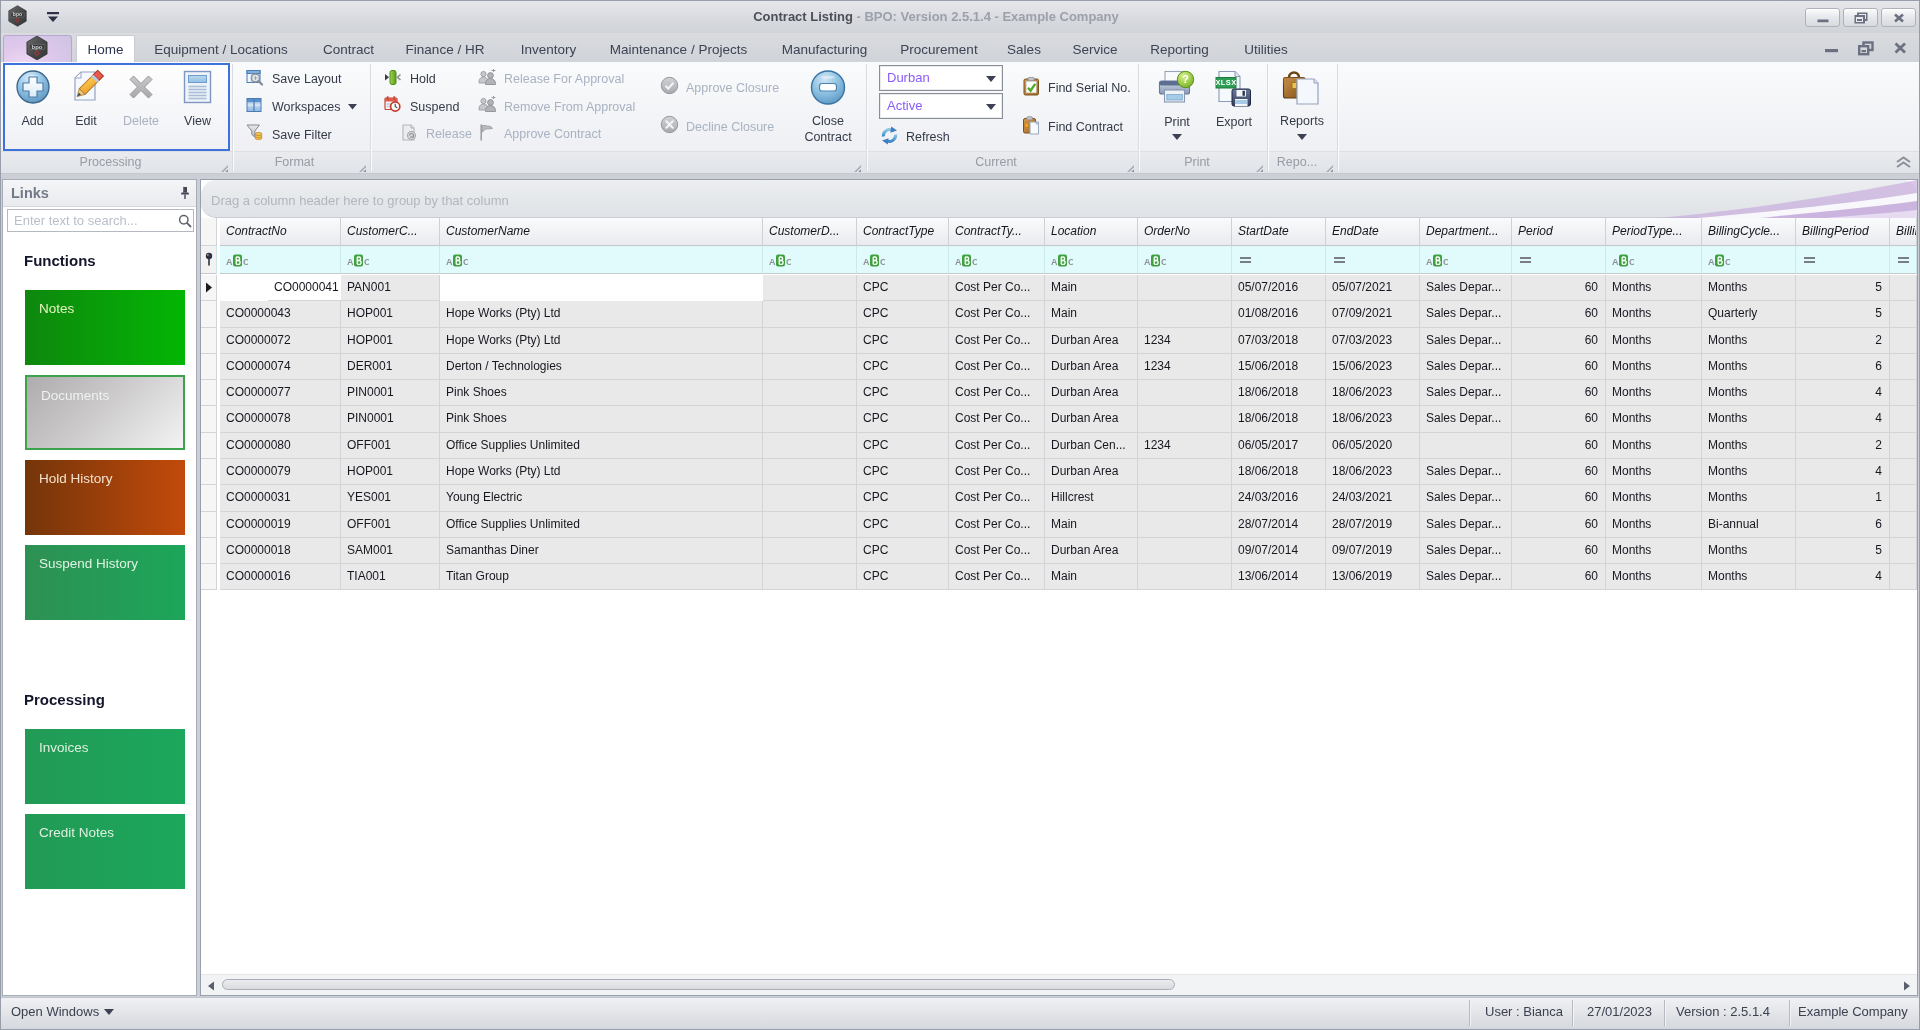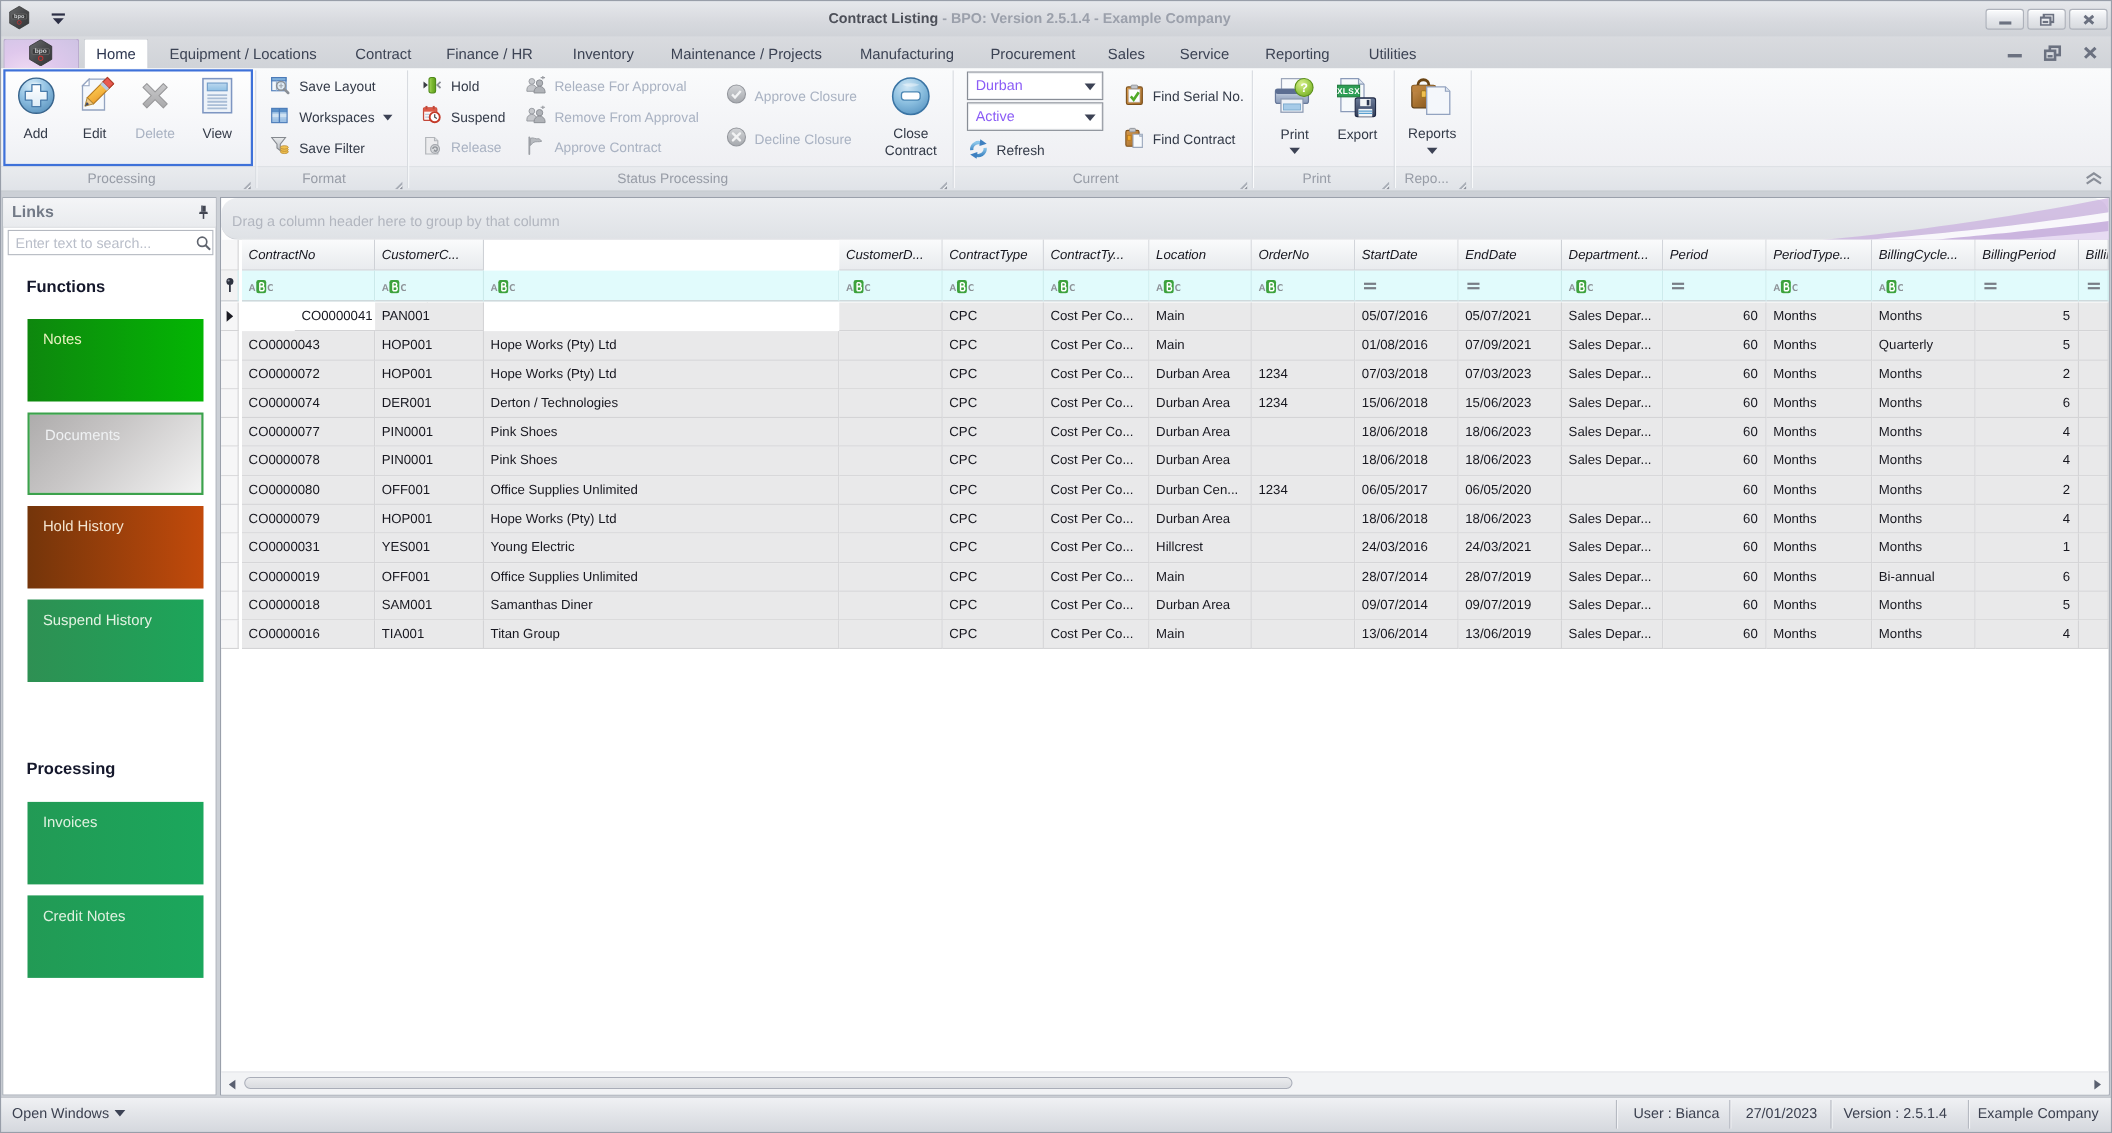--- a/index.html
+++ b/index.html
@@ -140,21 +140,20 @@
 <div class="abs" style="left:0;top:62px;width:1920px;height:112px;">
     <div id="capband" class="abs"></div>
     <div class="gsep abs" style="left:231.5px;"></div>
     <div class="gsep abs" style="left:369.5px;"></div>
     <div class="gsep abs" style="left:865.5px;"></div>
     <div class="gsep abs" style="left:1138px;"></div>
     <div class="gsep abs" style="left:1267px;"></div>
     <div class="gsep abs" style="left:1337px;"></div>
     <div class="gcap abs" style="left:3px;width:215px;">Processing</div>
     <div class="gcap abs" style="left:232px;width:125px;">Format</div>
-    <div class="gcap abs" style="left:370px;width:483px;">Status Processing</div>
     <div class="gcap abs" style="left:866px;width:260px;">Current</div>
     <div class="gcap abs" style="left:1139px;width:116px;">Print</div>
     <div class="gcap abs" style="left:1269px;width:56px;">Repo...</div>
     <svg class="launch abs" style="left:221px;" width="7" height="7">
       <polygon points="7,0 7,7 0,7" fill="#a8adb6"></polygon>
       <polygon points="7,2.5 7,7 2.5,7" fill="#f5f6f8"></polygon>
       <polygon points="7,4 7,7 4,7" fill="#8e939d"></polygon>
     </svg>
     <svg class="launch abs" style="left:359px;" width="7" height="7">
       <polygon points="7,0 7,7 0,7" fill="#a8adb6"></polygon>
@@ -319,21 +318,21 @@
 <rect x="1" y="2.5" width="12" height="11.5" rx="1" fill="#fdf4f2" stroke="#c2483a" stroke-width="1.2"></rect>
 <rect x="1" y="2.5" width="12" height="3.5" fill="#dd5b48"></rect>
 <rect x="2.8" y="0.8" width="1.8" height="3" fill="#c2483a"></rect>
           <rect x="9.4" y="0.8" width="1.8" height="3" fill="#c2483a"></rect>
 <path d="M2.5,8.5 h6 M2.5,11 h4" stroke="#b8cde0" stroke-width="1.3"></path>
 <circle cx="11.2" cy="11" r="4.6" fill="#fff" stroke="#c43b2a" stroke-width="1.7"></circle>
 <path d="M11.2,8.3 v2.7 l2,1.2" fill="none" stroke="#444" stroke-width="1.1"></path>
 </svg></span>
       <span class="tx">Suspend</span>
     </div>
-    <div class="smb abs dis" style="left:384px;top:63px;width:90px;text-align:right;">
+    <div class="smb abs dis" style="left:400px;top:63px;width:90px;text-align:right;">
       <span class="ic"><svg width="18" height="18" viewBox="0 0 18 18">
 <path d="M3,1.5 h8 l3,3 v12 h-11 z" fill="#ececee" stroke="#b2b5ba" stroke-width="1.1"></path>
 <path d="M11,1.5 v3 h3" fill="#dcdee0" stroke="#b2b5ba" stroke-width="1"></path>
 <circle cx="11.5" cy="12" r="4" fill="#d8dadd" stroke="#a5a8ae" stroke-width="1.1"></circle>
 <path d="M9.5,12 a2,2 0 1 1 2,2" fill="none" stroke="#8e9298" stroke-width="1.2"></path>
           <polygon points="10.2,14.6 12.4,13.6 10.6,12.2" fill="#8e9298"></polygon>
 </svg></span>
       <span class="tx">Release</span>
     </div>
     <div class="smb abs dis" style="left:478px;top:8px;width:190px;">
@@ -569,20 +568,21 @@
 <svg style="position:absolute;right:0;top:0" width="430" height="38" viewBox="0 0 430 38">
 <path d="M430,0 C350,16 250,31 170,38 L430,38 Z" fill="#c9aede" opacity="0.7"></path>
 <path d="M430,13 C360,24 270,33 210,38 L430,38 Z" fill="#fafafc" opacity="0.95"></path>
 <path d="M430,21 C370,29 300,35 272,38 L430,38 Z" fill="#ab84cb" opacity="0.58"></path>
 <path d="M430,30 C390,34 362,36 340,38 L430,38 Z" fill="#e8ddf2" opacity="0.95"></path>
 </svg>
     </div>
     <div class="hcell abs ind" style="left:0px;width:16px;top:38px;height:28px;"></div>
     <div class="hcell abs" style="left:19px;width:121px;">ContractNo</div>
     <div class="hcell abs" style="left:140px;width:99px;">CustomerC...</div>
+    <div class="hcell abs" style="left:239px;width:323px;">CustomerName</div>
     <div class="hcell abs" style="left:562px;width:94px;">CustomerD...</div>
     <div class="hcell abs" style="left:656px;width:92px;">ContractType</div>
     <div class="hcell abs" style="left:748px;width:96px;">ContractTy...</div>
     <div class="hcell abs" style="left:844px;width:93px;">Location</div>
     <div class="hcell abs" style="left:937px;width:94px;">OrderNo</div>
     <div class="hcell abs" style="left:1031px;width:94px;">StartDate</div>
     <div class="hcell abs" style="left:1125px;width:94px;">EndDate</div>
     <div class="hcell abs" style="left:1219px;width:92px;">Department...</div>
     <div class="hcell abs" style="left:1311px;width:94px;">Period</div>
     <div class="hcell abs" style="left:1405px;width:96px;">PeriodType...</div>

